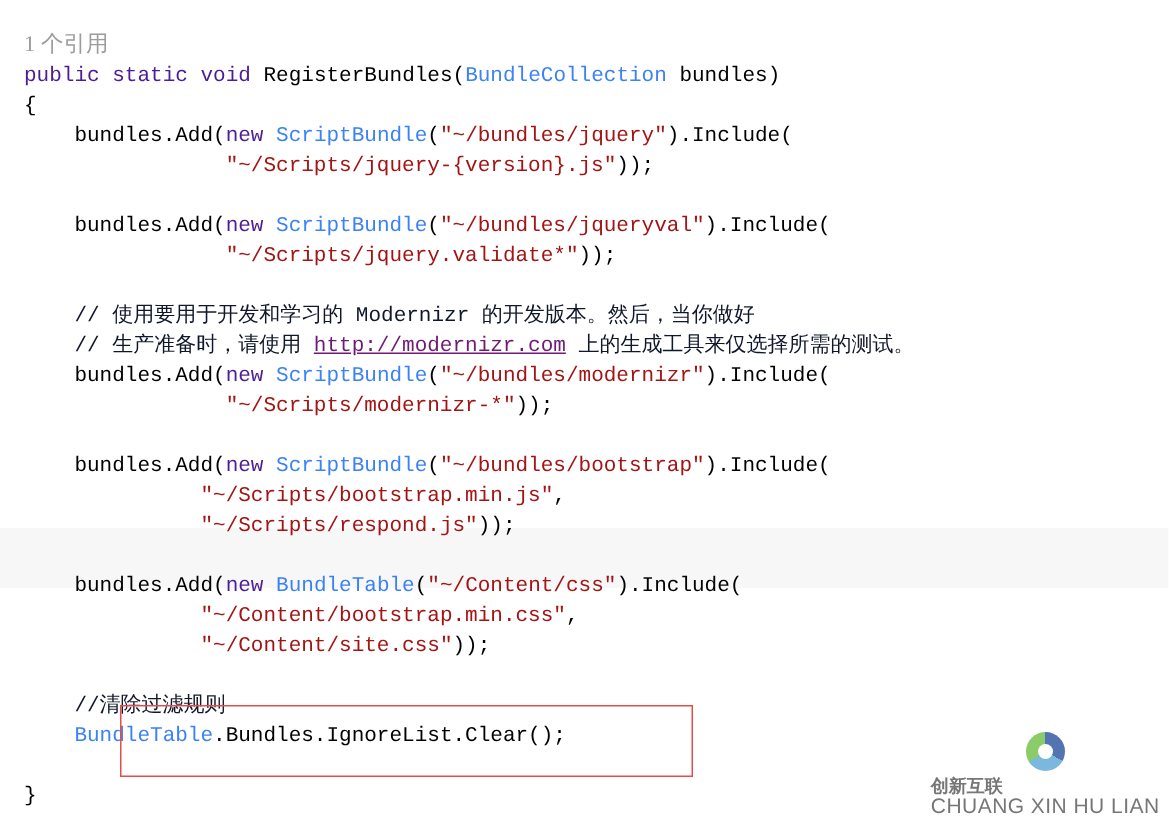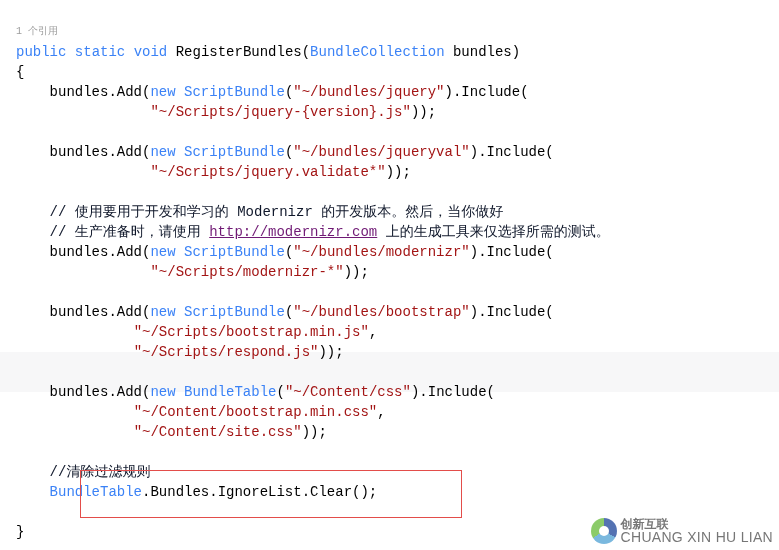--- a/index.html
+++ b/index.html
@@ -13,22 +13,22 @@
     width: 779px;
     height: 550px;
     overflow: hidden;
     position: relative;
   }
   .editor {
     white-space: pre;
     padding-left: 16px;
     padding-top: 0px;
   }
-  .ref { color:#9c9c9c; font-size:10px; font-family: Liberation Mono, monospace; }
-  .kw { color:#3b82f6; }
+  .ref { color:#9c9c9c; font-size:15px; font-family: Liberation Serif, serif; }
+  .kw { color:#4c1d95; }
   .type { color:#3b82f6; }
   .str { color:#a31515; }
   .cm { color:#0f172a; }
   .url { color:#701a75; text-decoration: underline; }
   .highlight-box {
     position: absolute;
     border: 1px solid #e34d4a;
     pointer-events: none;
   }
   .highlight-line {
@@ -39,20 +39,21 @@
     z-index: -1;
   }
   .watermark {
     position: absolute;
     right: 6px;
     bottom: 6px;
     display: flex;
     align-items: center;
     gap:4px;
     opacity:0.8;
+    flex-direction:column;
   }
   .watermark .logo {
     width:26px; height:26px;
     border-radius:50%;
     background: conic-gradient(#2a50a0 0 33%, #5aa7d6 0 66%, #6fbf44 0 100%);
     position: relative;
     display:flex; align-items:center; justify-content:center;
   }
   .watermark .logo::after{
     content:""; width:10px; height:10px; background:#fff; border-radius:50%;

